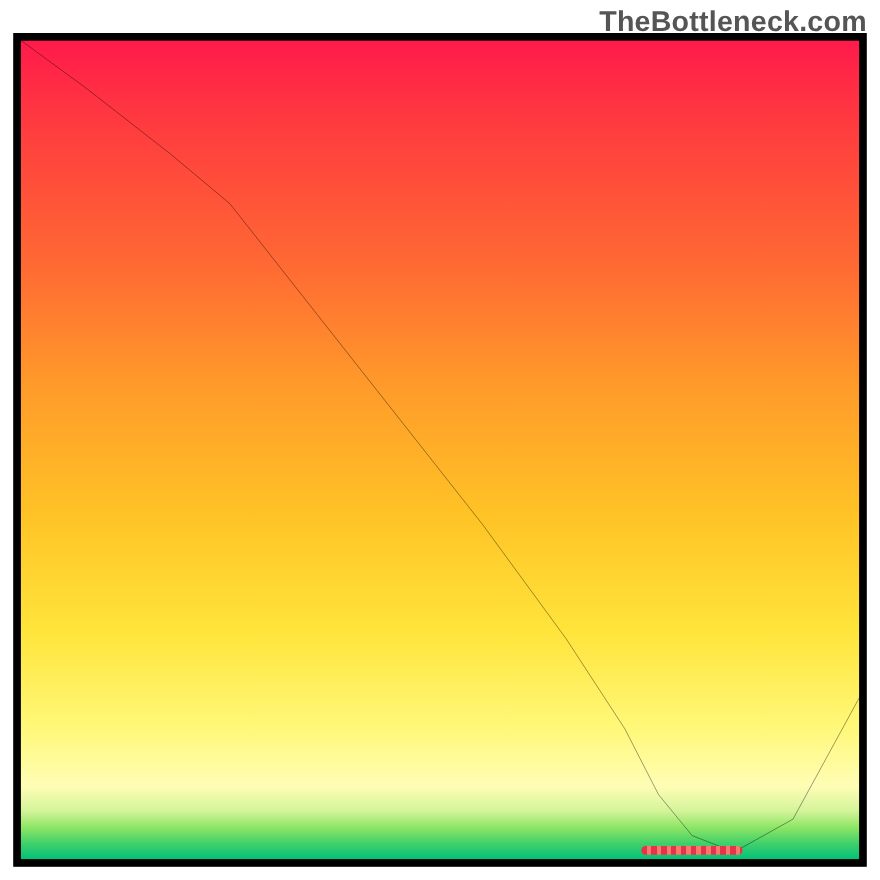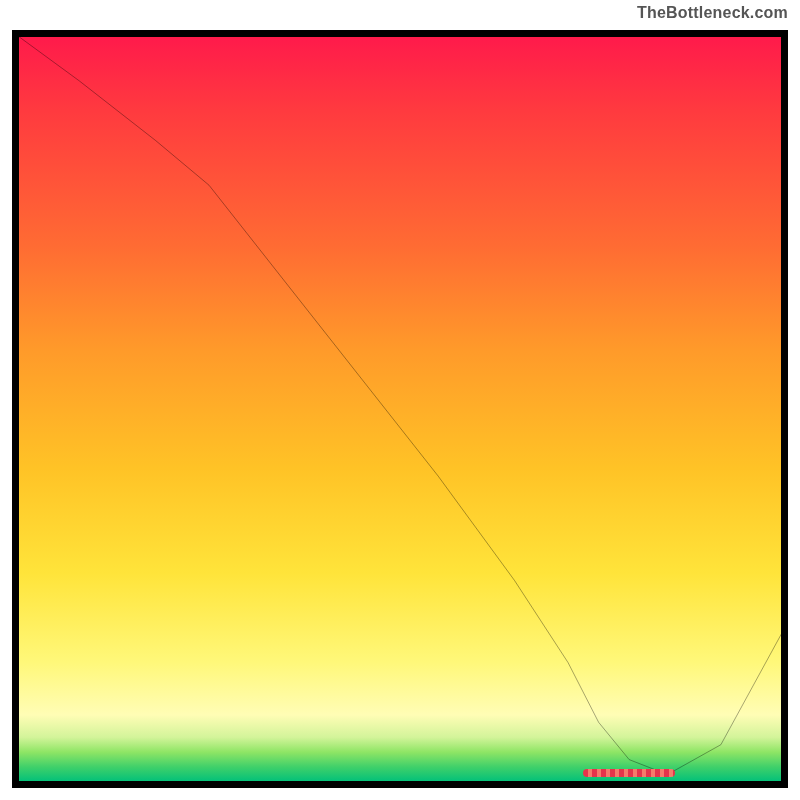--- a/index.html
+++ b/index.html
@@ -13,21 +13,21 @@
   }
   .container {
     position: relative;
     width: 800px;
     height: 800px;
   }
   .watermark {
     position: absolute;
     top: 4px;
     right: 12px;
-    font-size: 16px;
+    font-size: 26px;
     font-weight: bold;
     color: #555555;
     letter-spacing: 0.2px;
     z-index: 12;
   }
   .plot {
     position: absolute;
     left: 12px;
     top: 30px;
     width: 776px;

